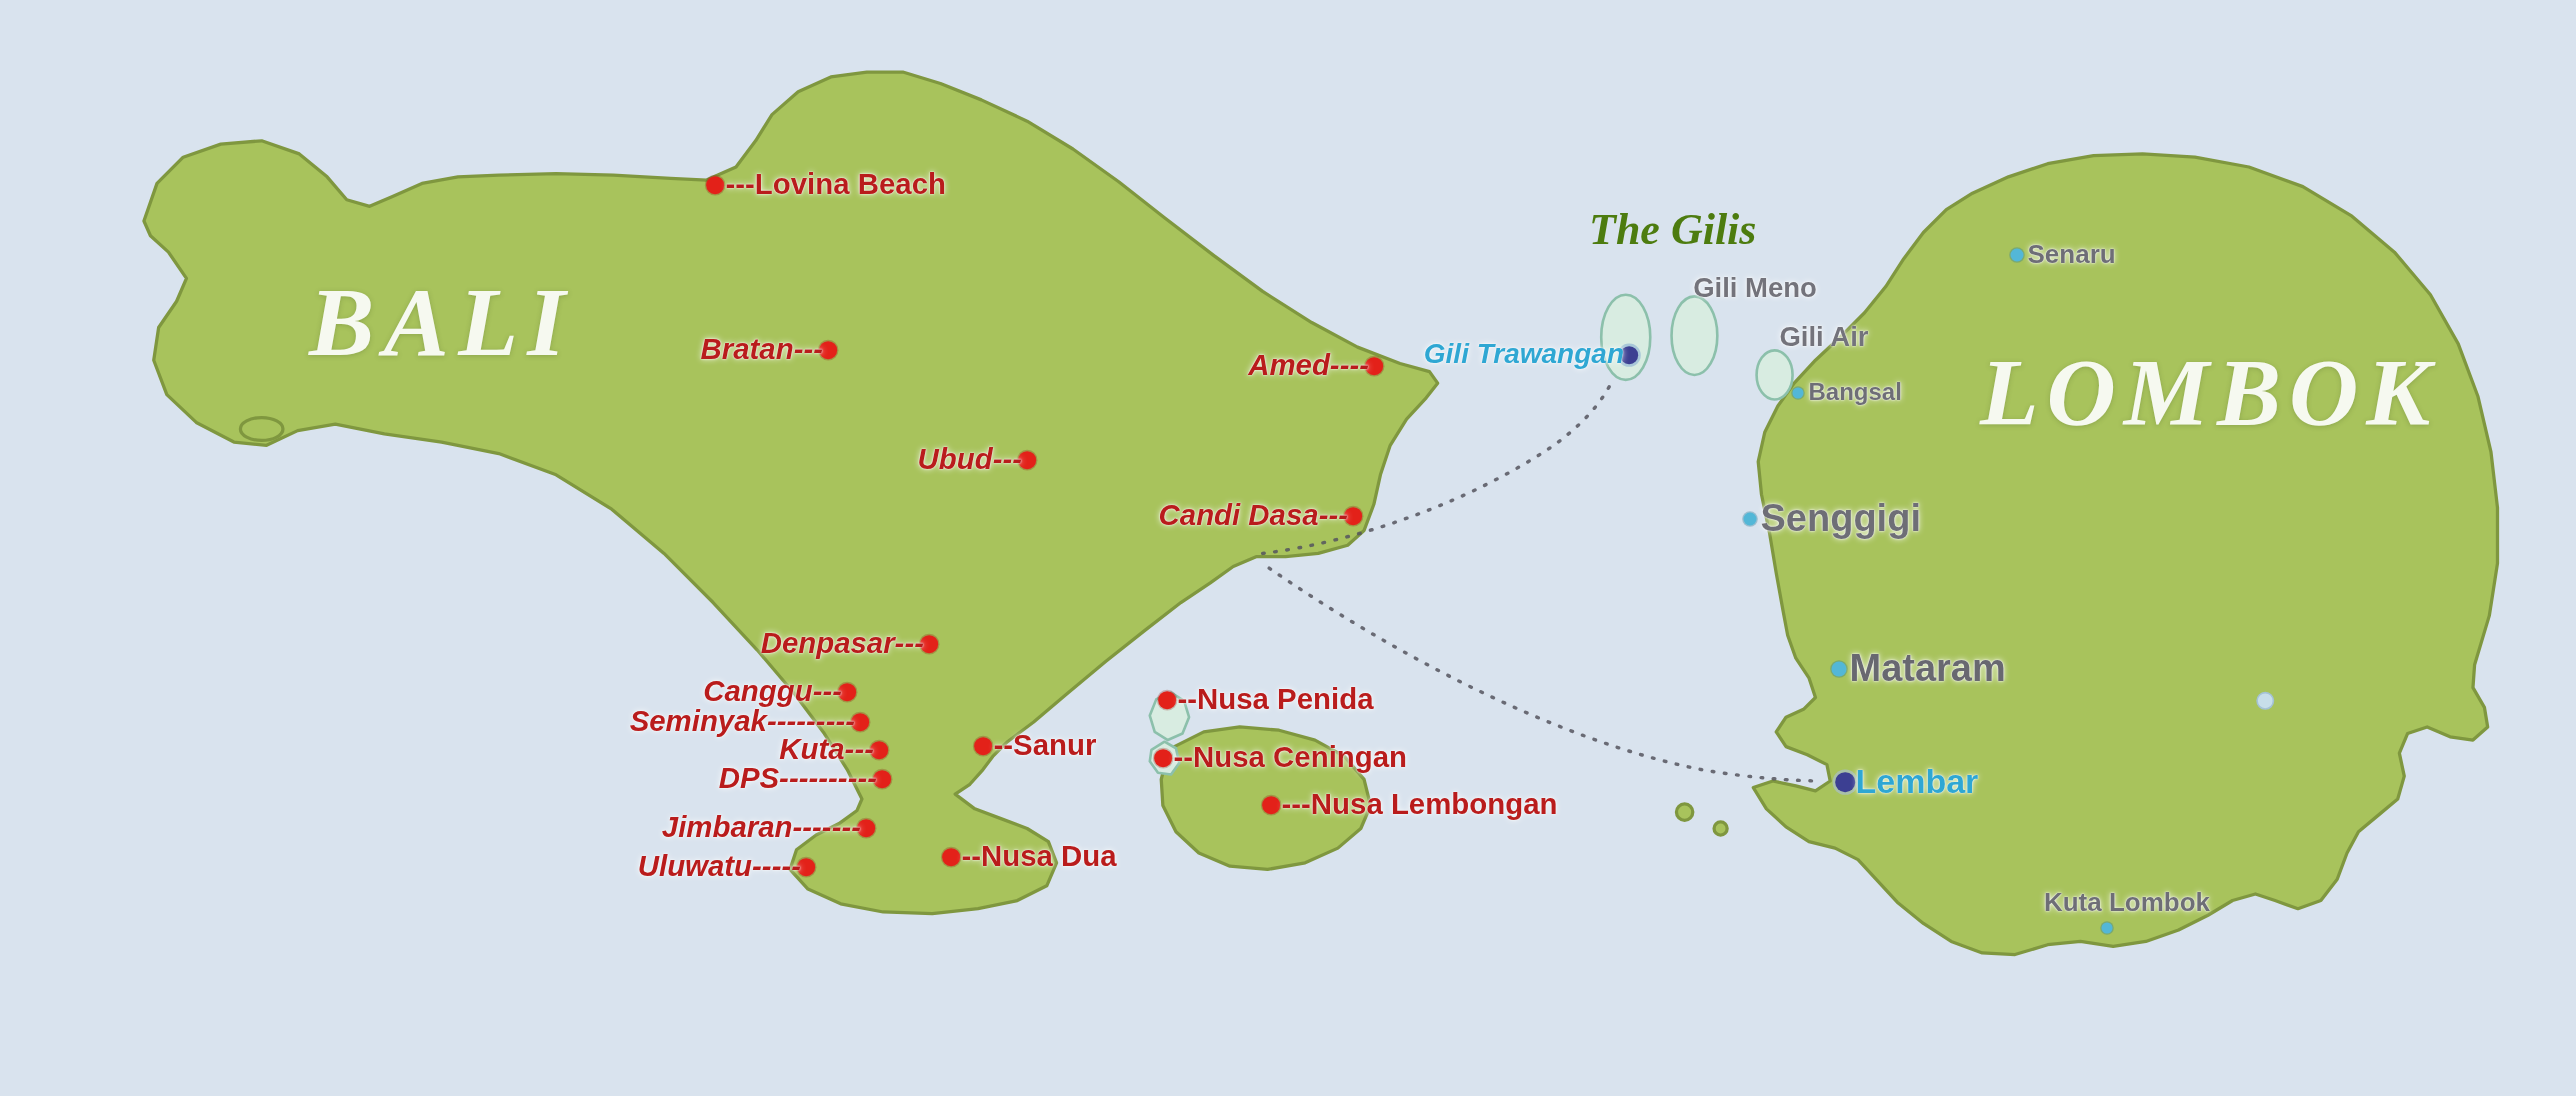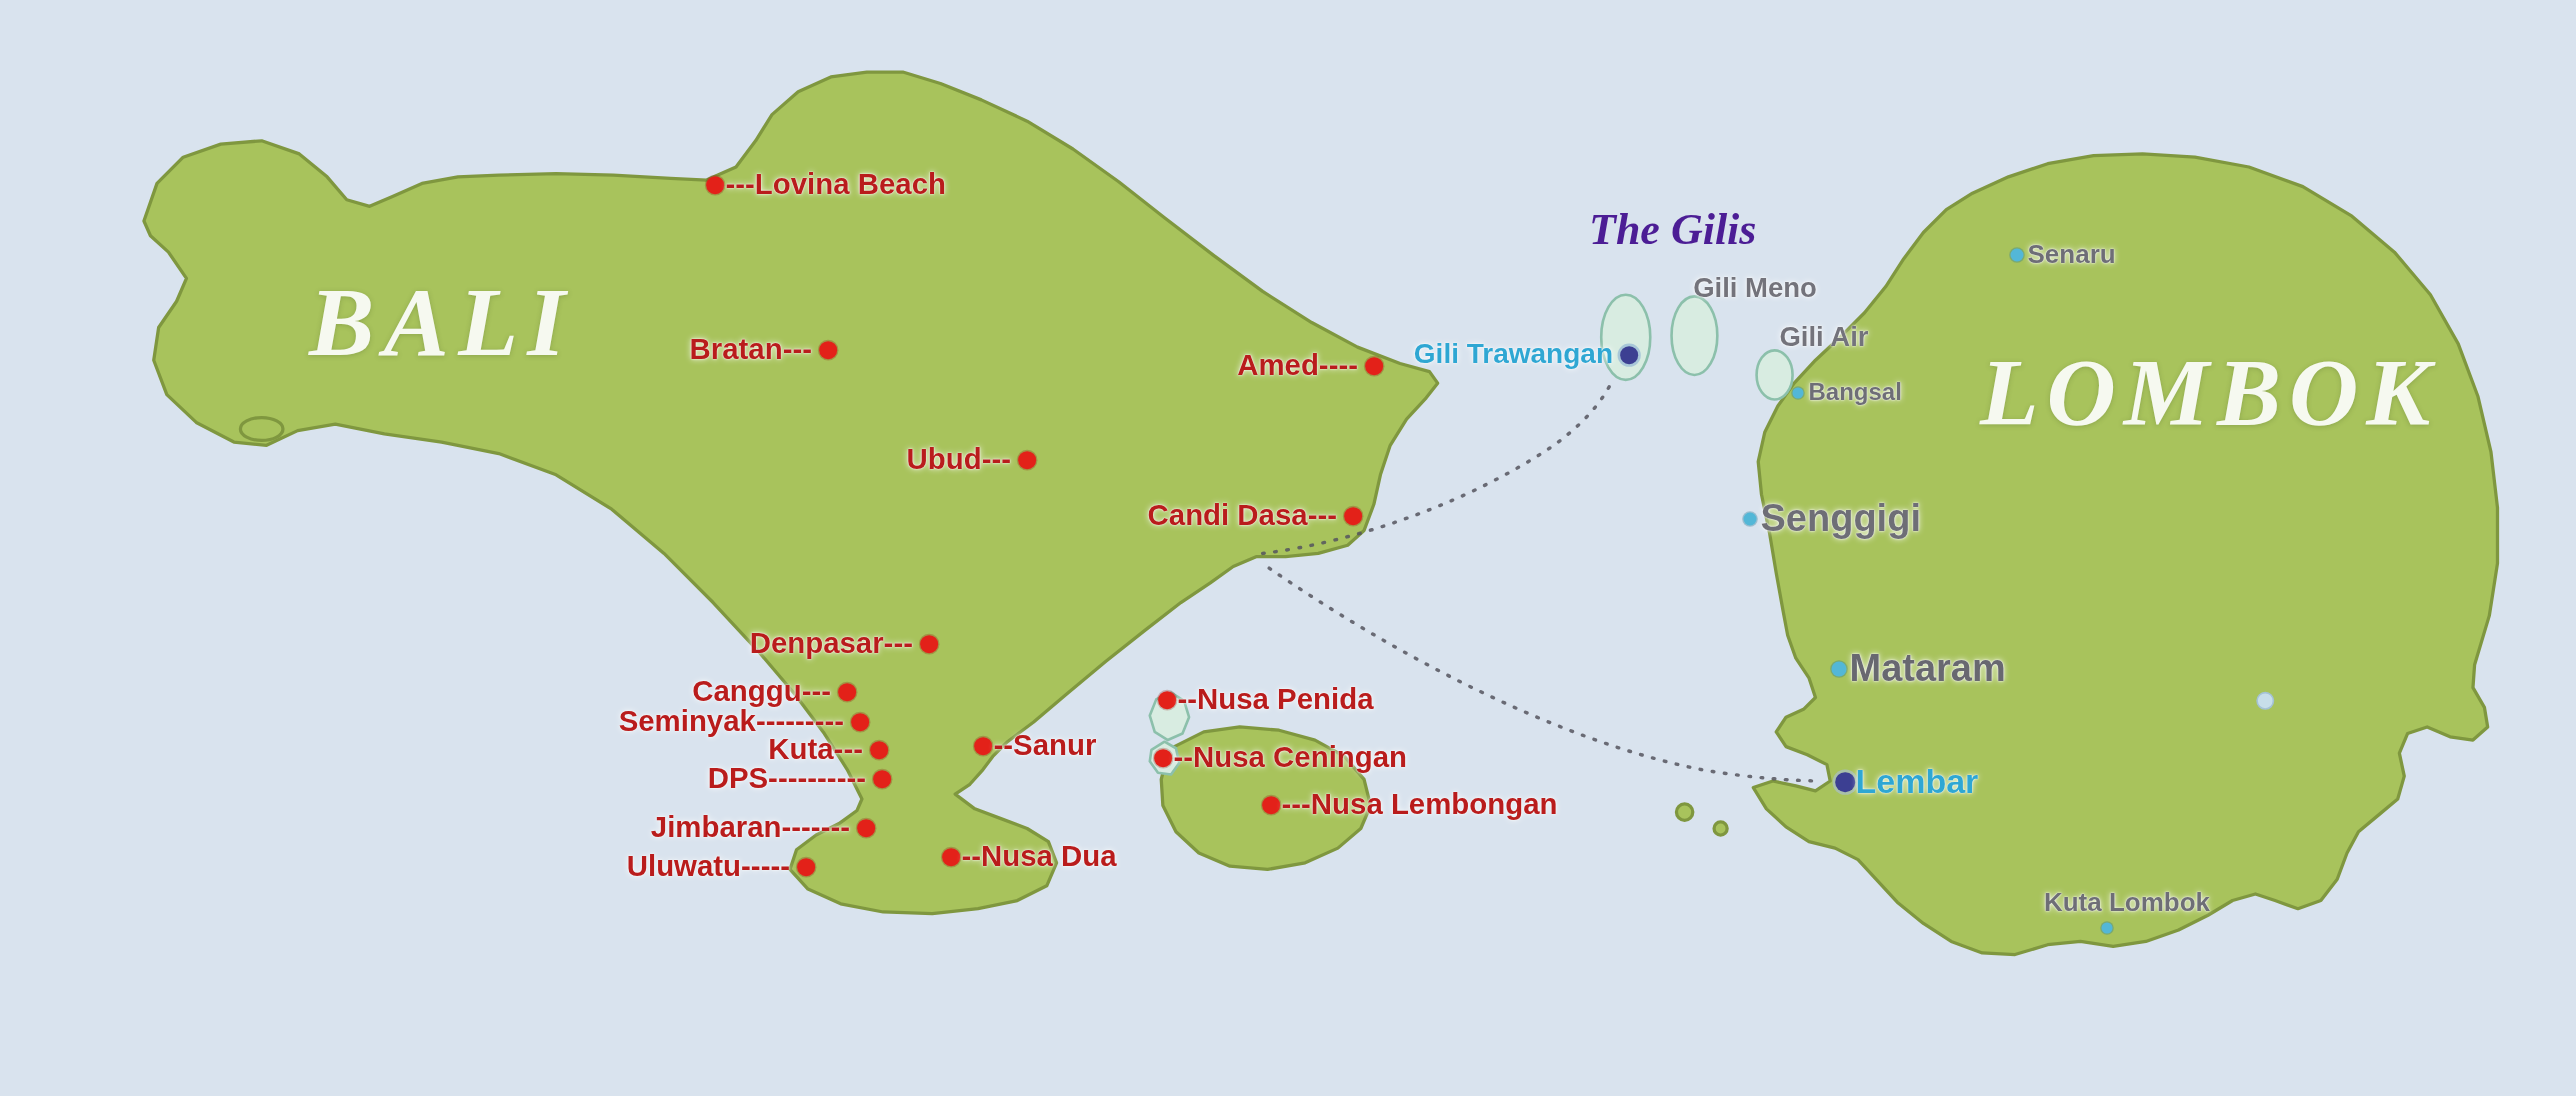--- a/index.html
+++ b/index.html
@@ -23,21 +23,21 @@
   .dot-cyan{width:13px;height:13px;background:var(--cyan-dot,#53b7d7);box-shadow:0 0 0 1.3px rgba(40,120,150,.35);}
   .dot-cyan-lg{width:15px;height:15px;background:var(--cyan-dot,#53b7d7);box-shadow:0 0 0 1.3px rgba(40,120,150,.35);}
   .dot-navy{width:17.7px;height:17.7px;background:var(--navy-dot,#3c3f92);box-shadow:0 0 0 2.6px rgba(130,170,210,.55);}
   .dot-navy-lg{width:19.6px;height:19.6px;background:var(--navy-dot,#3c3f92);box-shadow:0 0 0 2.6px rgba(170,190,220,.6);}
 
   .marker .lbl{
     position:absolute;top:0;white-space:nowrap;transform:translateY(-52%);
     text-shadow:0 0 5.9px rgba(255,255,255,.9),0 0 2px rgba(255,255,255,.95),0 0 0.7px rgba(255,255,255,.95);
   }
   .side-right .lbl{left:10.5px;}
-  .side-left .lbl{right:16px;}
+  .side-left .lbl{right:5px;font-style:italic;}
   .side-center .lbl{left:0;transform:translate(-50%,-50%);margin-left:28px;}
   .side-above .lbl{top:auto;bottom:9.8px;left:0;transform:translateX(-38%);}
 
   .style-bali .lbl{font-weight:700;font-size:29.4px;color:#b91c1c;}
   .style-town .lbl{font-weight:700;font-size:26px;color:var(--gray-label,#6e6e76);}
   .style-town-sm .lbl{font-weight:700;font-size:24px;color:var(--gray-label,#6e6e76);}
   .style-town-md .lbl{font-weight:700;font-size:38px;color:var(--gray-label,#6e6e76);}
   .style-town-lg .lbl{font-weight:700;font-size:38px;color:#686870;}
   .style-port .lbl{font-weight:700;font-size:34px;color:var(--cyan-label,#3ba6d2);}
   .style-gili-port .lbl{font-weight:700;font-size:28px;color:var(--cyan-label,#2aa5cd);}
@@ -46,21 +46,21 @@
   
   .island-title{
     position:absolute;font-family:"Liberation Serif",serif;font-style:italic;font-weight:700;
     color:var(--title-white,#f6f9f0);text-shadow:0 1.3px 5.2px rgba(60,80,30,.25);line-height:1;
   }
   #bali-label{left:309px;top:273px;font-size:98px;letter-spacing:9.2px;}
   #lombok-label{left:1980px;top:345px;font-size:96px;letter-spacing:7.9px;text-align:center;}
   #gilis-label{
     position:absolute;left:1589px;top:208px;line-height:1;
     font-family:"Liberation Serif",serif;font-style:italic;font-weight:700;
-    font-size:44px;color:#4c1d95;
+    font-size:44px;color:#4d7c0f;
   }
 </style>
 </head>
 <body>
 
 <svg id="map-canvas" viewBox="0 0 1575 670" preserveAspectRatio="none" xmlns="http://www.w3.org/2000/svg">
 
   <path class="land" d="M88,135 L96,112 L112,96 L135,88 L160,86 L183,94 L200,108 L212,122 L226,126 L240,120 L258,112 L280,108 L305,107 L340,106 L375,107 L410,109 L432,110 L450,102 L462,86 L472,70 L488,56 L508,47 L530,44 L552,44 L575,51 L600,61 L628,74 L656,91 L684,111 L712,133 L742,156 L772,178 L802,197 L830,212 L856,222 L874,227 L879,234 L872,243 L860,256 L850,272 L844,290 L840,308 L834,324 L824,333 L806,338 L786,340 L768,340 L754,346 L740,356 L722,368 L700,385 L676,404 L652,424 L632,441 L616,453 L607,462 L601,470 L593,479 L584,485 L596,494 L612,500 L628,506 L641,514 L646,527 L640,541 L622,550 L598,555 L570,558 L540,557 L514,552 L494,543 L483,531 L487,519 L499,510 L513,503 L524,495 L527,488 L518,470 L504,448 L486,424 L463,397 L436,368 L406,338 L374,311 L340,290 L305,277 L270,270 L235,265 L205,259 L182,263 L163,272 L143,270 L120,258 L102,241 L94,220 L97,200 L108,184 L114,170 L103,154 L92,144 Z"></path>
 
   <ellipse class="land" cx="160" cy="262" rx="13" ry="7"></ellipse>

